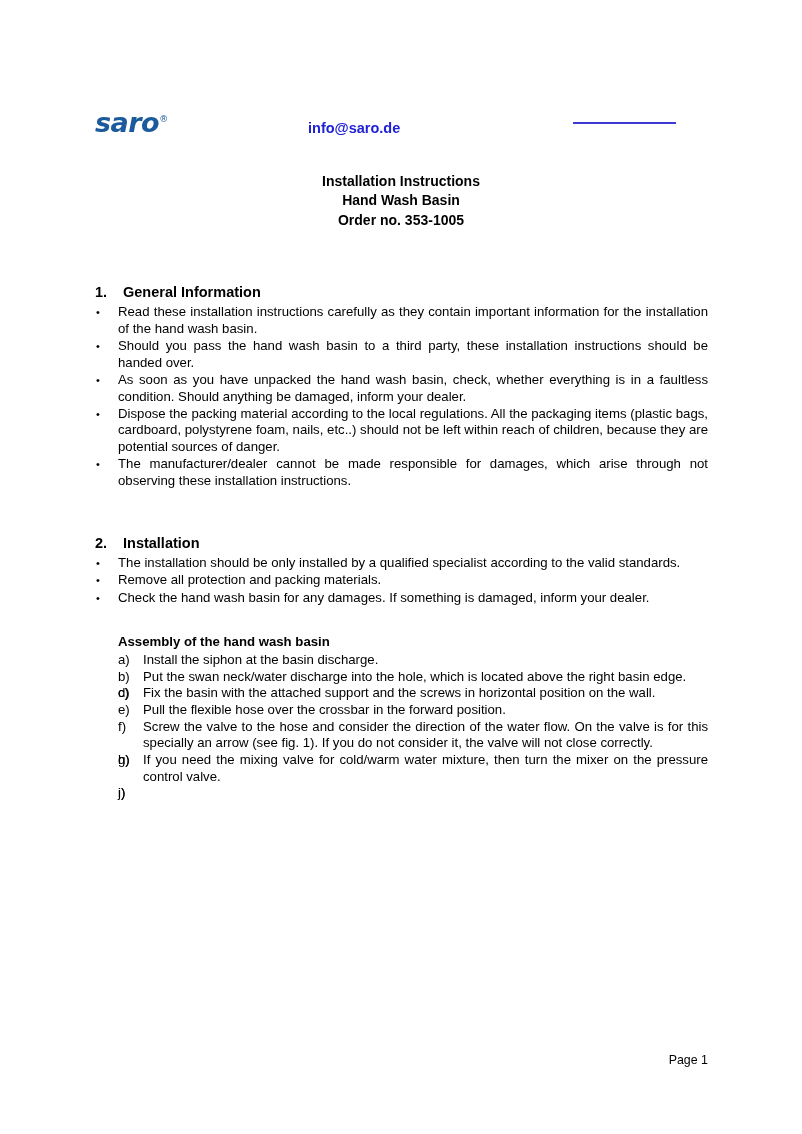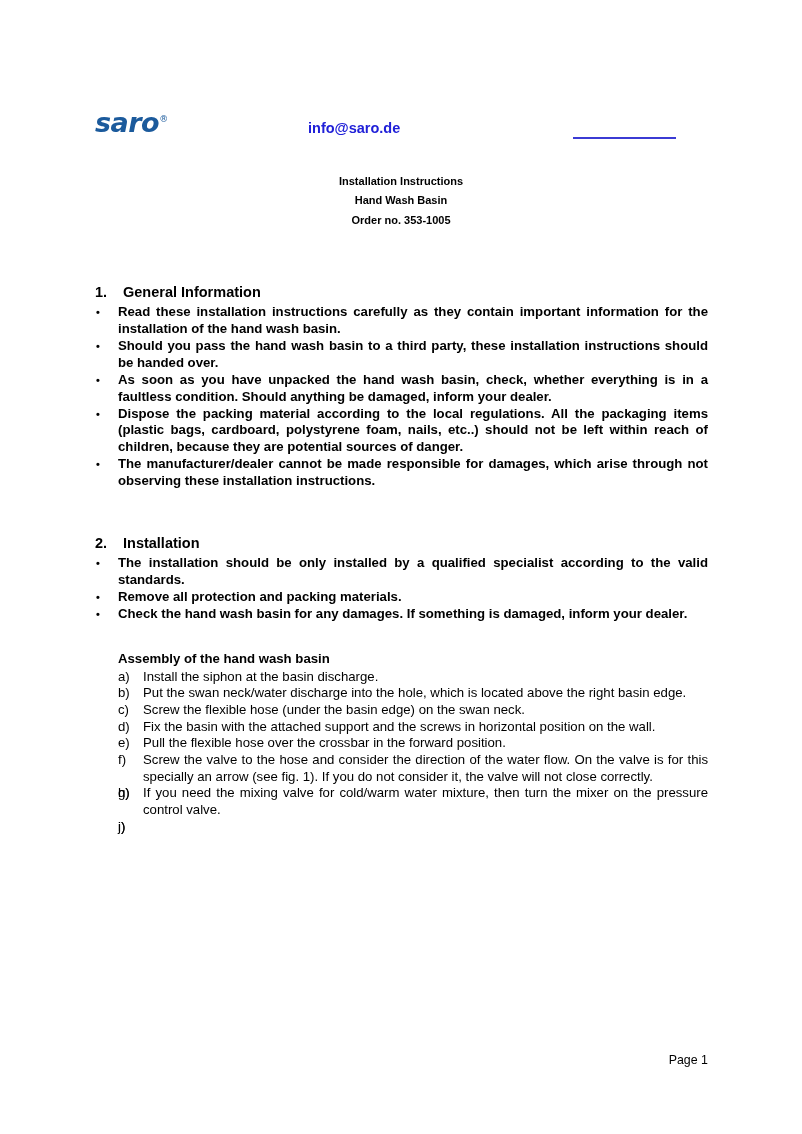--- a/index.html
+++ b/index.html
@@ -60,21 +60,21 @@
     top: 120px;
     font-size: 14.5px;
     font-weight: bold;
     color: #2020d8;
     white-space: nowrap;
   }
 
   .weblink {
     position: absolute;
     left: 573px;
-    top: 123px;
+    top: 108px;
     width: 103px;
     height: 17px;
   }
   .weblink .rule {
     position: absolute;
     left: 0;
     top: 14px;
     width: 103px;
     height: 2px;
     background: #3b3bd4;
@@ -90,21 +90,21 @@
     line-height: 17px;
   }
 
   
   .titleblock {
     position: absolute;
     left: 101px;
     top: 172px;
     width: 600px;
     text-align: center;
-    font-size: 11px;
+    font-size: 14px;
     font-weight: bold;
     line-height: 19.4px;
   }
   .titleblock .ital {
     font-style: italic;
   }
 
   
   .content {
     position: absolute;
@@ -138,21 +138,20 @@
     margin: 0;
     padding: 0;
   }
   ul.bullets > li {
     position: relative;
     padding-left: 23px;
     font-size: 13.2px;
     line-height: 16.7px;
     text-align: justify;
     margin: 0 0 0.5px 0;
-    font-weight: bold;
   }
   ul.bullets > li::before {
     content: "\2022";
     position: absolute;
     left: 1px;
     top: 0;
     font-size: 11px;
     line-height: 16.7px;
   }
 
@@ -250,21 +249,21 @@
         <li>Check the hand wash basin for any damages. If something is damaged, inform your dealer.</li>
       </ul>
 
       <div class="gap-assembly"></div>
 
       <p class="sub-head">Assembly of the hand wash basin</p>
 
       <ol class="alpha">
         <li><span class="mark">a)</span><span>Install the siphon at the basin discharge.</span></li>
         <li><span class="mark">b)</span><span>Put the swan neck/water discharge into the hole, which is located above the right basin edge.</span></li>
-        <li><span class="mark">c)</span><span>Screw the flexible hose (under the basin edge) on the swan neck.</span></li>
+        <li><span class="mark">c)</span></li>
         <li><span class="mark">d)</span><span>Fix the basin with the attached support and the screws in horizontal position on the wall.</span></li>
         <li><span class="mark">e)</span><span>Pull the flexible hose over the crossbar in the forward position.</span></li>
         <li><span class="mark">f)</span><span>Screw the valve to the hose and consider the direction of the water flow. On the valve is for this specially an arrow (see fig. 1). If you do not consider it, the valve will not close correctly.</span></li>
         <li><span class="mark">g)</span></li>
         <li><span class="mark">h)</span><span>If you need the mixing valve for cold/warm water mixture, then turn the mixer on the pressure control valve.</span></li>
         <li><span class="mark">i)</span></li>
         <li><span class="mark">j)</span></li>
       </ol>
     </div>
   </div>

